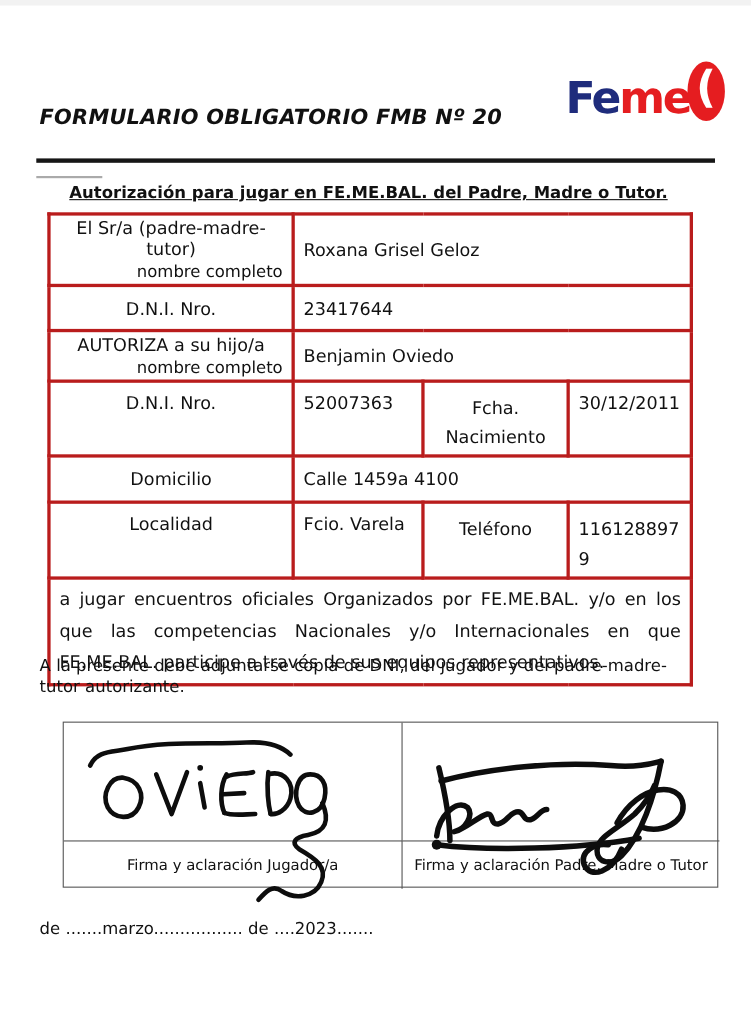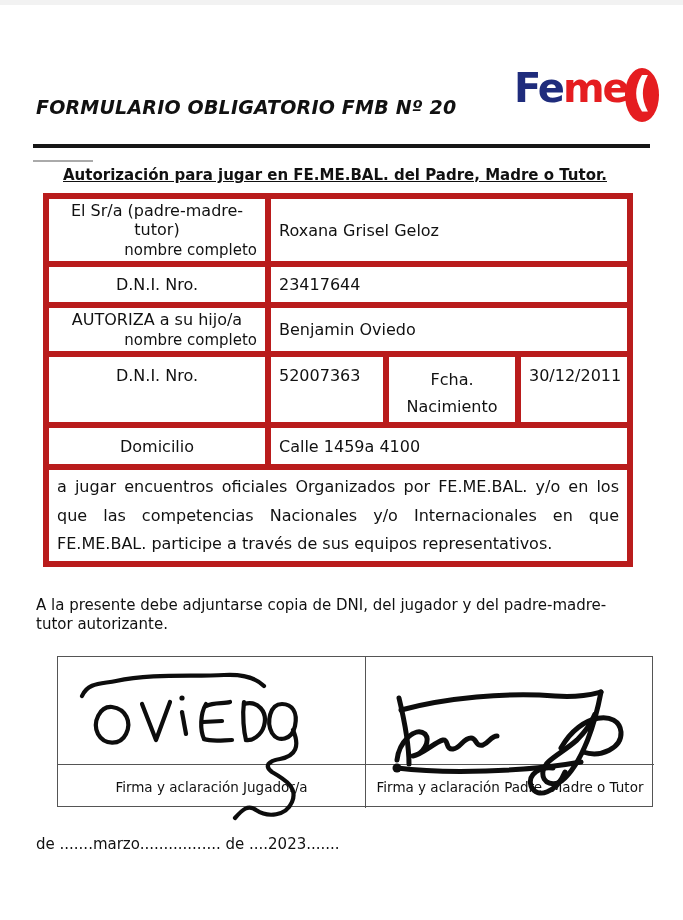--- a/index.html
+++ b/index.html
@@ -4,22 +4,22 @@
 <style>
   html,body{margin:0;padding:0;}
   body{
     width:683px;height:920px;position:relative;background:#ffffff;
     font-family:"DejaVu Sans","Liberation Sans",sans-serif;color:#111;
     overflow:hidden;
   }
   .top-strip{position:absolute;left:0;top:0;width:683px;height:5px;background:#f2f2f2;}
 
   
-  .logo{position:absolute;top:56px;right:24px;display:flex;align-items:flex-start;
-        font-weight:bold;font-size:40px;letter-spacing:-2px;line-height:1;margin-top:12px;}
+  .logo{position:absolute;top:56px;right:24px;display:flex;align-items:flex-end;
+        font-weight:bold;font-size:40px;letter-spacing:-2px;line-height:1;}
   .logo .fe{color:#1f2c7c;}
   .logo .me{color:#e51d20;}
   .logo .oval{
     background:#e51d20;border-radius:50%;padding:4px 14px 10px 8px;margin-left:-3px;
     display:inline-flex;align-items:center;
   }
   .logo .paren{color:#ffffff;margin-right:-4px;}
   .logo .bal{
     color:#1f2c7c;
     text-shadow:-2px 0 #fff,2px 0 #fff,0 -2px #fff,0 2px #fff,
@@ -29,21 +29,21 @@
   .title{position:absolute;left:36px;top:96px;font-size:19px;font-weight:bold;
          font-style:italic;letter-spacing:0.2px;}
   .rule-thick{position:absolute;left:33px;top:144px;width:617px;height:4px;background:#161616;}
   .rule-short{position:absolute;left:33px;top:160px;width:60px;height:2px;background:#aaa;}
   .subtitle{position:absolute;left:43px;top:166px;width:584px;text-align:center;
             font-weight:bold;font-size:15px;text-decoration:underline;}
 
   
   table.main{position:absolute;left:43px;top:193px;width:584px;border-collapse:collapse;
              table-layout:fixed;}
-  table.main td{border:6px solid #b91c1c;font-size:16px;padding:2px 8px;vertical-align:middle;}
+  table.main td{border:3px solid #b91c1c;font-size:16px;padding:2px 8px;vertical-align:middle;}
   td.lbl{text-align:center;}
   .sub{font-size:15px;text-align:right;margin-top:2px;}
   tr.r4 td,tr.r6 td{vertical-align:top;padding-top:9px;}
   td.ctr{text-align:center;line-height:1.7;}
   td.phone{word-break:break-all;line-height:1.7;}
   td.para{font-size:15.5px;text-align:justify;line-height:1.78;padding:7px 10px;vertical-align:top;}
 
   .note{position:absolute;left:36px;top:596px;width:592px;font-size:15px;line-height:1.26;}
 
   
@@ -108,20 +108,26 @@
   <tr class="r4" style="height:62px">
     <td class="lbl">D.N.I. Nro.</td>
     <td>52007363</td>
     <td class="ctr">Fcha. Nacimiento</td>
     <td>30/12/2011</td>
   </tr>
   <tr style="height:42px">
     <td class="lbl">Domicilio</td>
     <td colspan="3">Calle 1459a 4100</td>
   </tr>
+  <tr class="r6" style="height:64px">
+    <td class="lbl">Localidad</td>
+    <td>Fcio. Varela</td>
+    <td class="ctr">Teléfono</td>
+    <td class="phone">1161288979</td>
+  </tr>
   <tr style="height:97px">
     <td class="para" colspan="4">a jugar encuentros oficiales Organizados por FE.ME.BAL. y/o en los que las competencias Nacionales y/o Internacionales en que FE.ME.BAL. participe a través de sus equipos representativos.</td>
   </tr>
 </tbody>
   </table>
 
 <div class="note">A la presente debe adjuntarse copia de DNI, del jugador y del padre-madre-tutor autorizante.</div>
 
 <div class="sig-table">
   <div class="sig-box-left"></div>

